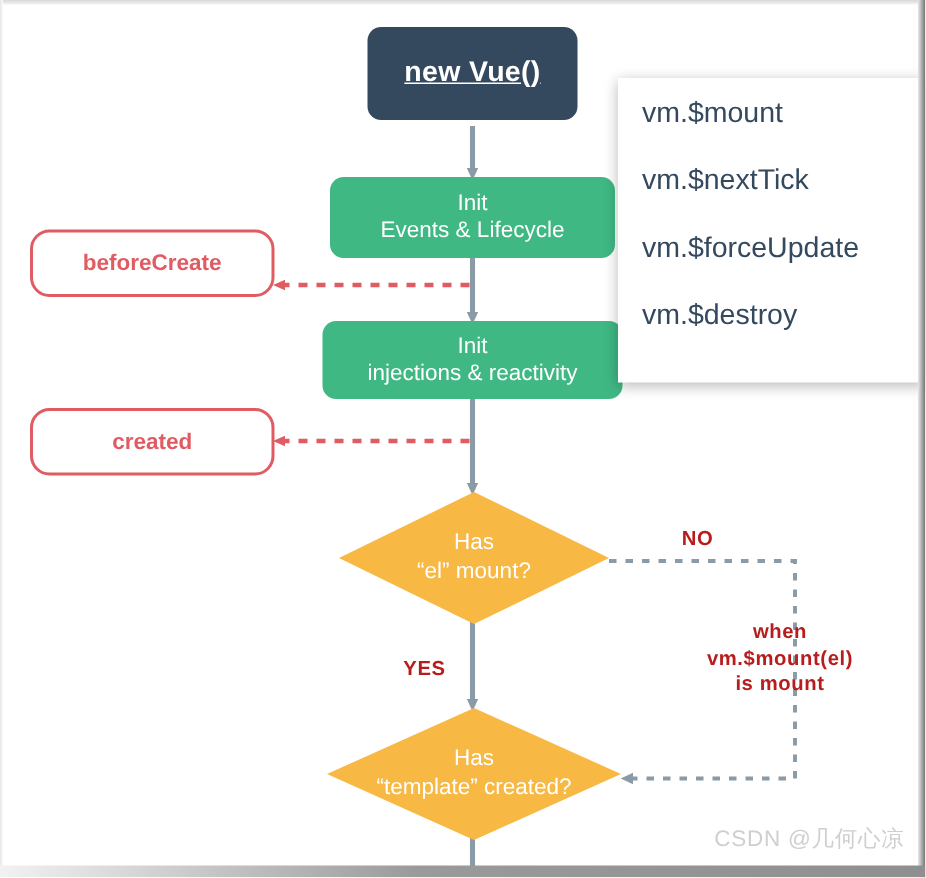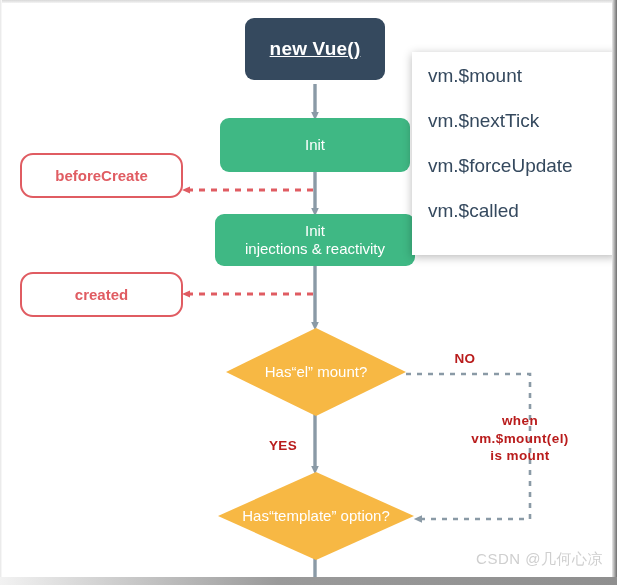--- a/index.html
+++ b/index.html
@@ -75,21 +75,21 @@
     font-weight: bold;
     font-size: 15px;
   }
 
   .diamond-wrap { position: absolute; }
   .diamond-label {
     position: absolute;
     left: 0; top: 0;
     width: 100%; height: 100%;
     display: flex;
-    flex-direction: row;
+    flex-direction: column;
     align-items: center;
     justify-content: center;
     color: #ffffff;
     font-size: 15px;
     line-height: 1.25;
     text-align: center;
     pointer-events: none;
   }
 
   .edge-label {
@@ -169,20 +169,21 @@
 
     <path d="M406,374 L530,374 L530,519 L418,519" fill="none" stroke="#8a9aa6" stroke-width="2.6" stroke-dasharray="5 6" marker-end="url(#arrow-gray-left)"></path>
   </svg>
 
   <div class="node node-root" style="left:245px; top:18px; width:140px; height:62px;">
     <span>new Vue()</span>
   </div>
 
   <div class="node node-green" style="left:220px; top:118px; width:190px; height:54px; flex-direction:column;">
     <span>Init</span>
+    <span class="line2">Events &amp; Lifecycle</span>
   </div>
 
   <div class="node node-green" style="left:215px; top:214px; width:200px; height:52px; flex-direction:column;">
     <span>Init</span>
     <span class="line2">injections &amp; reactivity</span>
   </div>
 
   <div class="hook" style="left:20px; top:153px; width:163px; height:45px;">
     <span>beforeCreate</span>
   </div>
@@ -200,21 +201,21 @@
       <span>“el” mount?</span>
     </div>
   </div>
 
   <div class="diamond-wrap" style="left:218px; top:472px; width:196px; height:88px;">
     <svg width="196" height="88" viewBox="0 0 196 88">
       <polygon points="98,0 196,44 98,88 0,44" fill="#f7b844"></polygon>
     </svg>
     <div class="diamond-label">
       <span>Has</span>
-      <span>“template” option?</span>
+      <span>“template” created?</span>
     </div>
   </div>
 
   <div class="edge-label" style="left:440px; top:350px; width:50px;">
     <span>NO</span>
   </div>
 
   <div class="edge-label" style="left:258px; top:437px; width:50px;">
     <span>YES</span>
   </div>
@@ -222,20 +223,20 @@
   <div class="edge-label" style="left:450px; top:412px; width:140px;">
     <div>when</div>
     <div>vm.$mount(el)</div>
     <div>is mount</div>
   </div>
 
   <div class="overlay-panel">
     <div class="overlay-item">vm.$mount</div>
     <div class="overlay-item">vm.$nextTick</div>
     <div class="overlay-item">vm.$forceUpdate</div>
-    <div class="overlay-item">vm.$called</div>
+    <div class="overlay-item">vm.$destroy</div>
   </div>
 
   <div class="watermark">CSDN @几何心凉</div>
 
   <div class="frame-right"></div>
   <div class="frame-bottom"></div>
 </div>
 
 </body></html>

